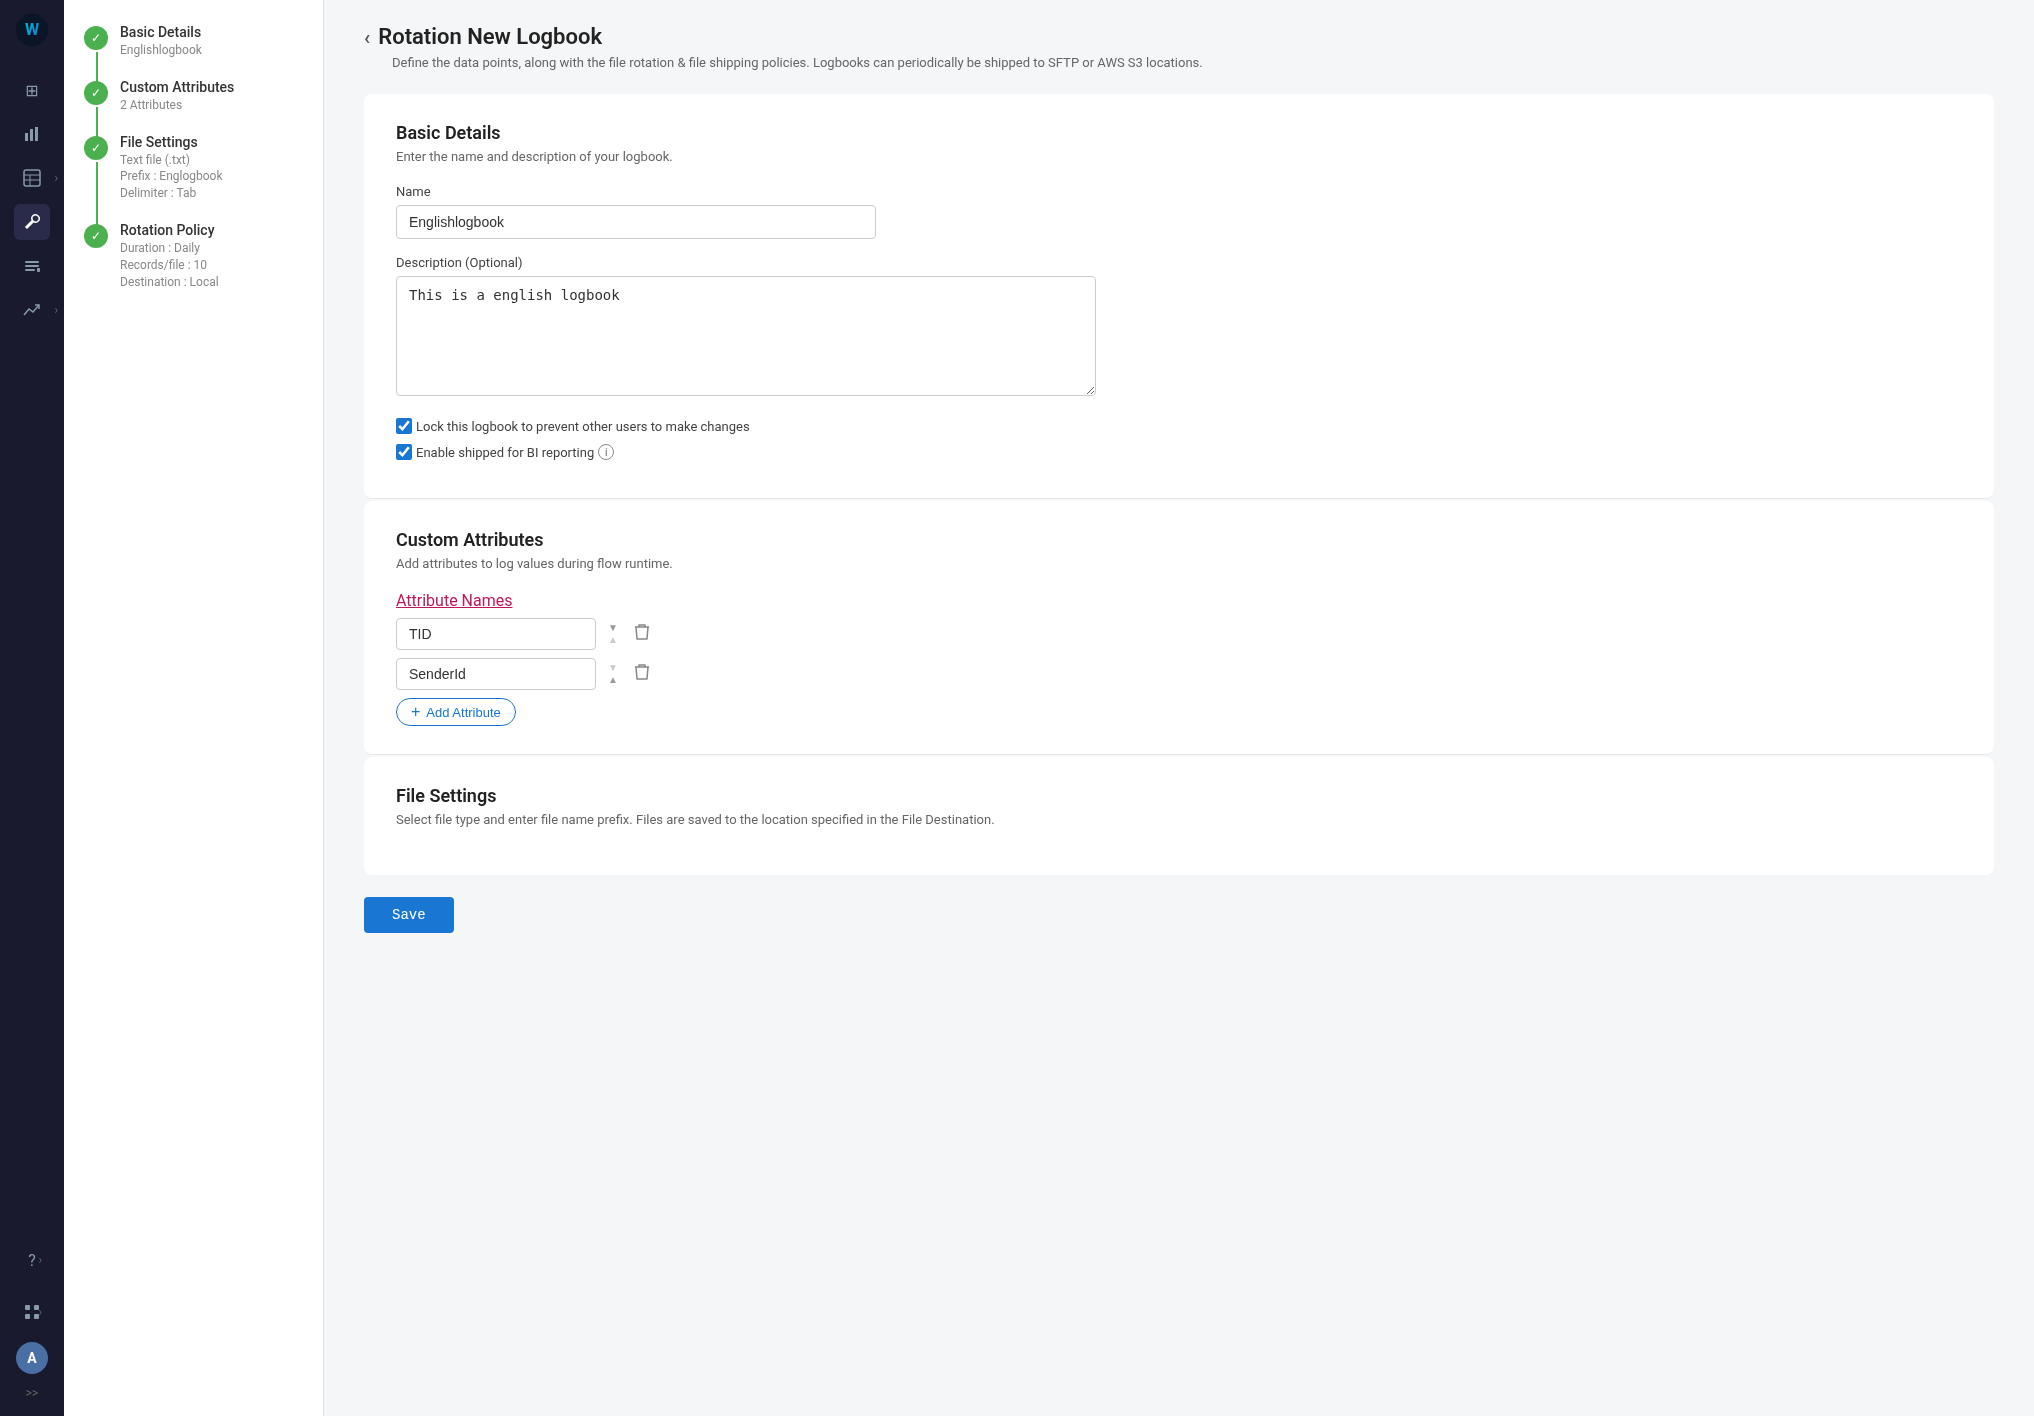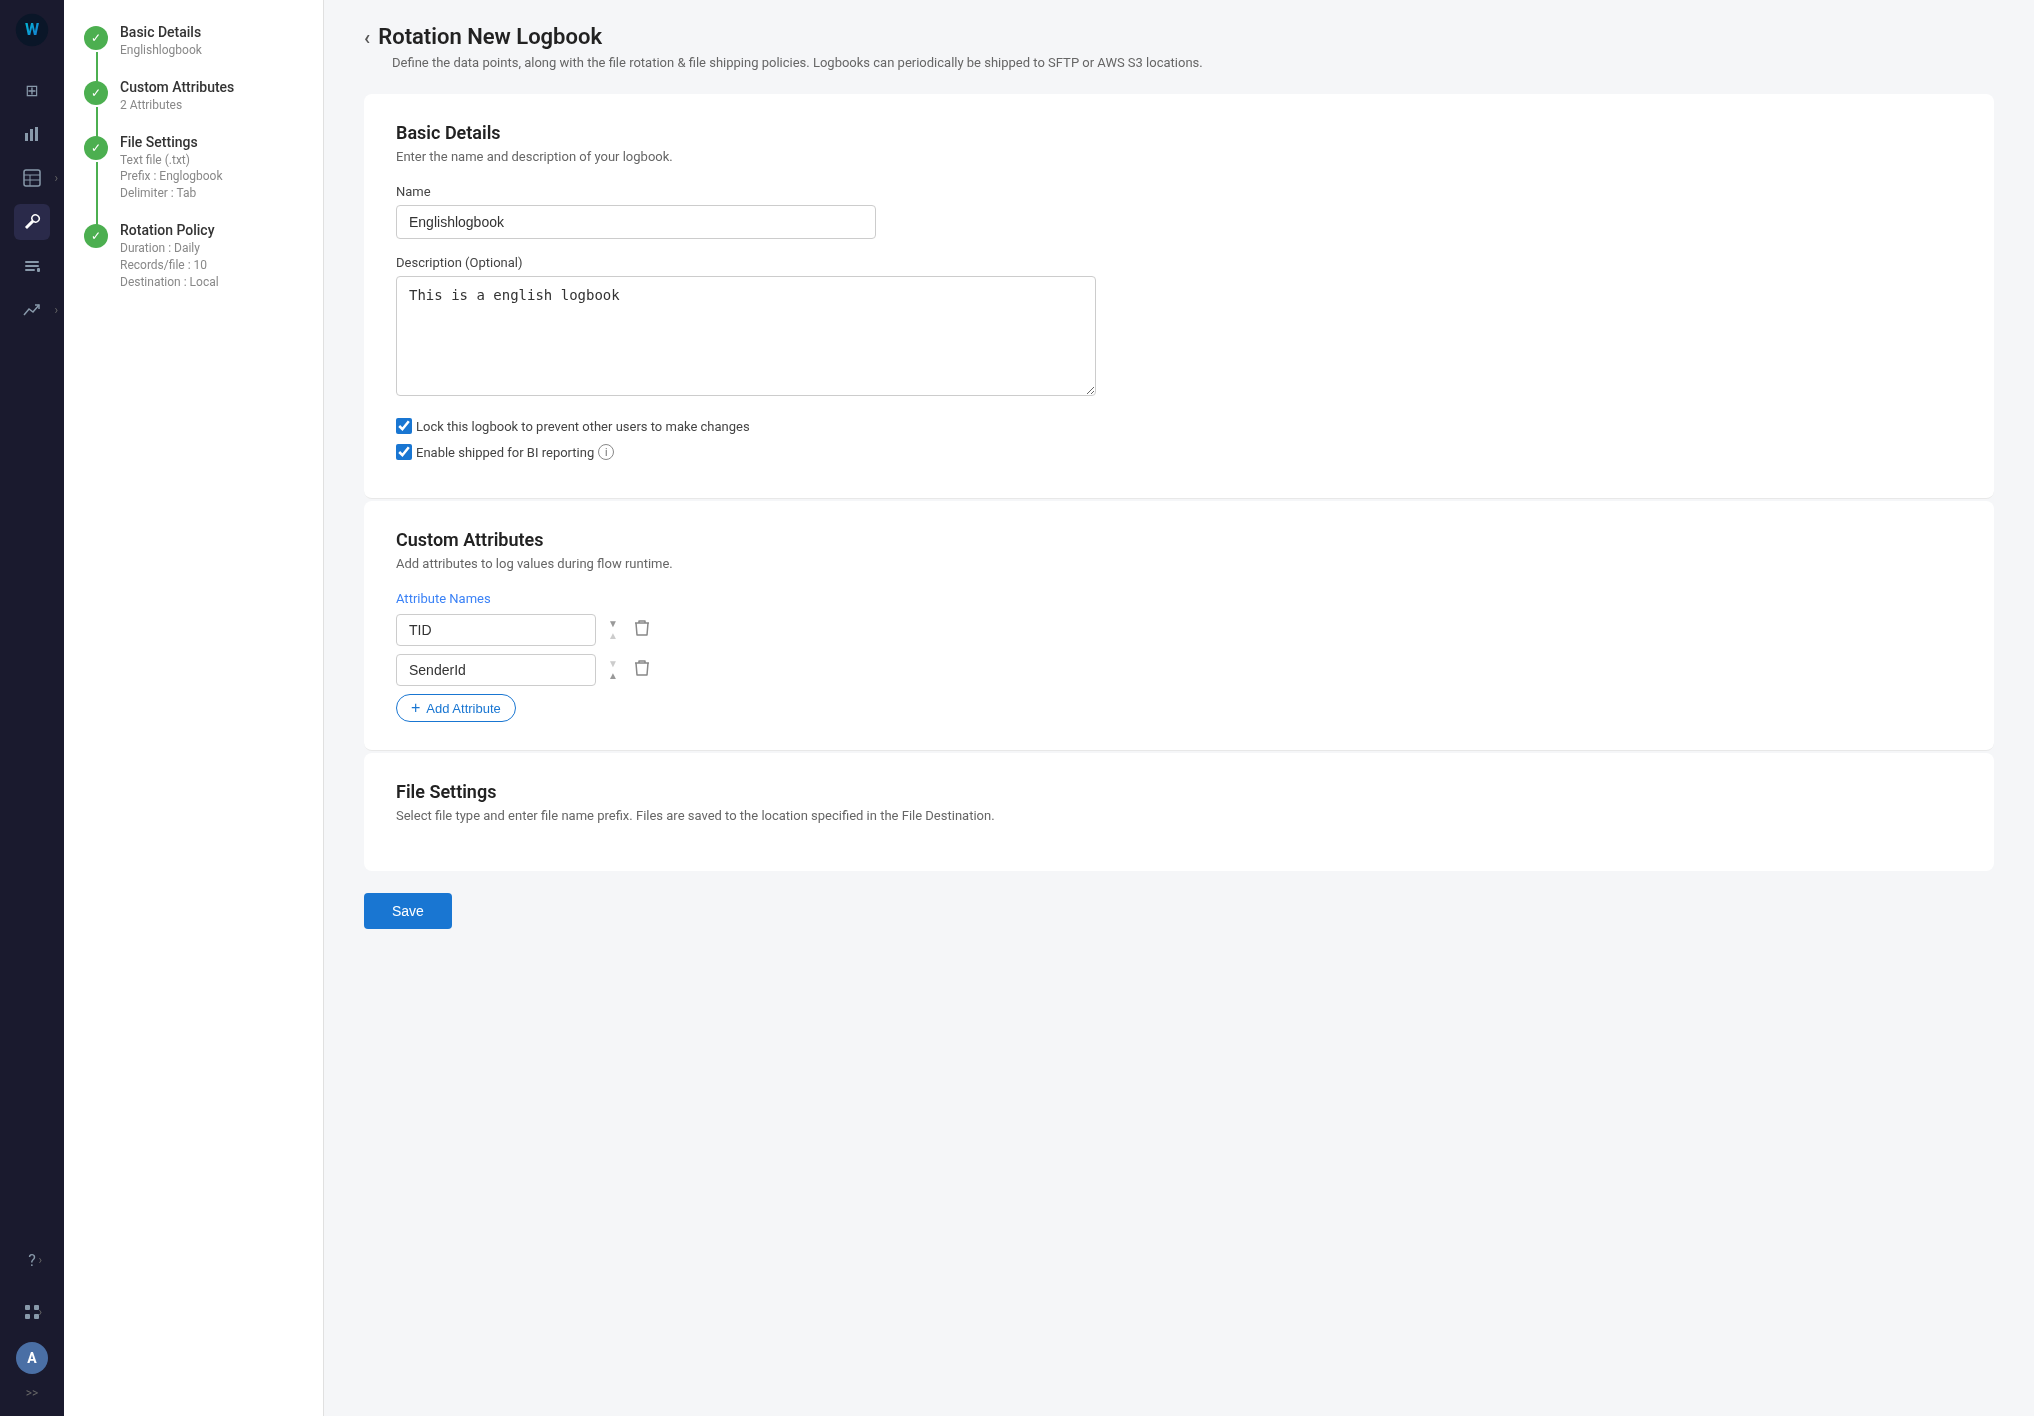--- a/index.html
+++ b/index.html
@@ -242,23 +242,24 @@
       cursor: pointer;
     }
 
     
     .attr-label-row {
       display: flex;
       align-items: center;
       margin-bottom: 8px;
     }
     .attr-label {
-      font-size: 13px;
-      color: #3b82f6;
+      font-size: 16px;
+      color: #be185d;
       min-width: 200px;
+      text-decoration: underline;
     }
     .attr-row {
       display: flex;
       align-items: center;
       gap: 8px;
       margin-bottom: 8px;
     }
     .attr-input {
       width: 200px;
       border: 1px solid #ccc;
@@ -309,20 +310,21 @@
     .save-btn {
       background: #1976d2;
       color: white;
       border: none;
       border-radius: 4px;
       padding: 10px 28px;
       font-size: 14px;
       font-weight: 500;
       cursor: pointer;
       margin-top: 20px;
+      font-family: Liberation Mono, monospace;
     }
 
     
     .logo-svg { width: 36px; height: 36px; }
   </style>
 </head>
 <body>
 
 <div class="sidebar">
 

